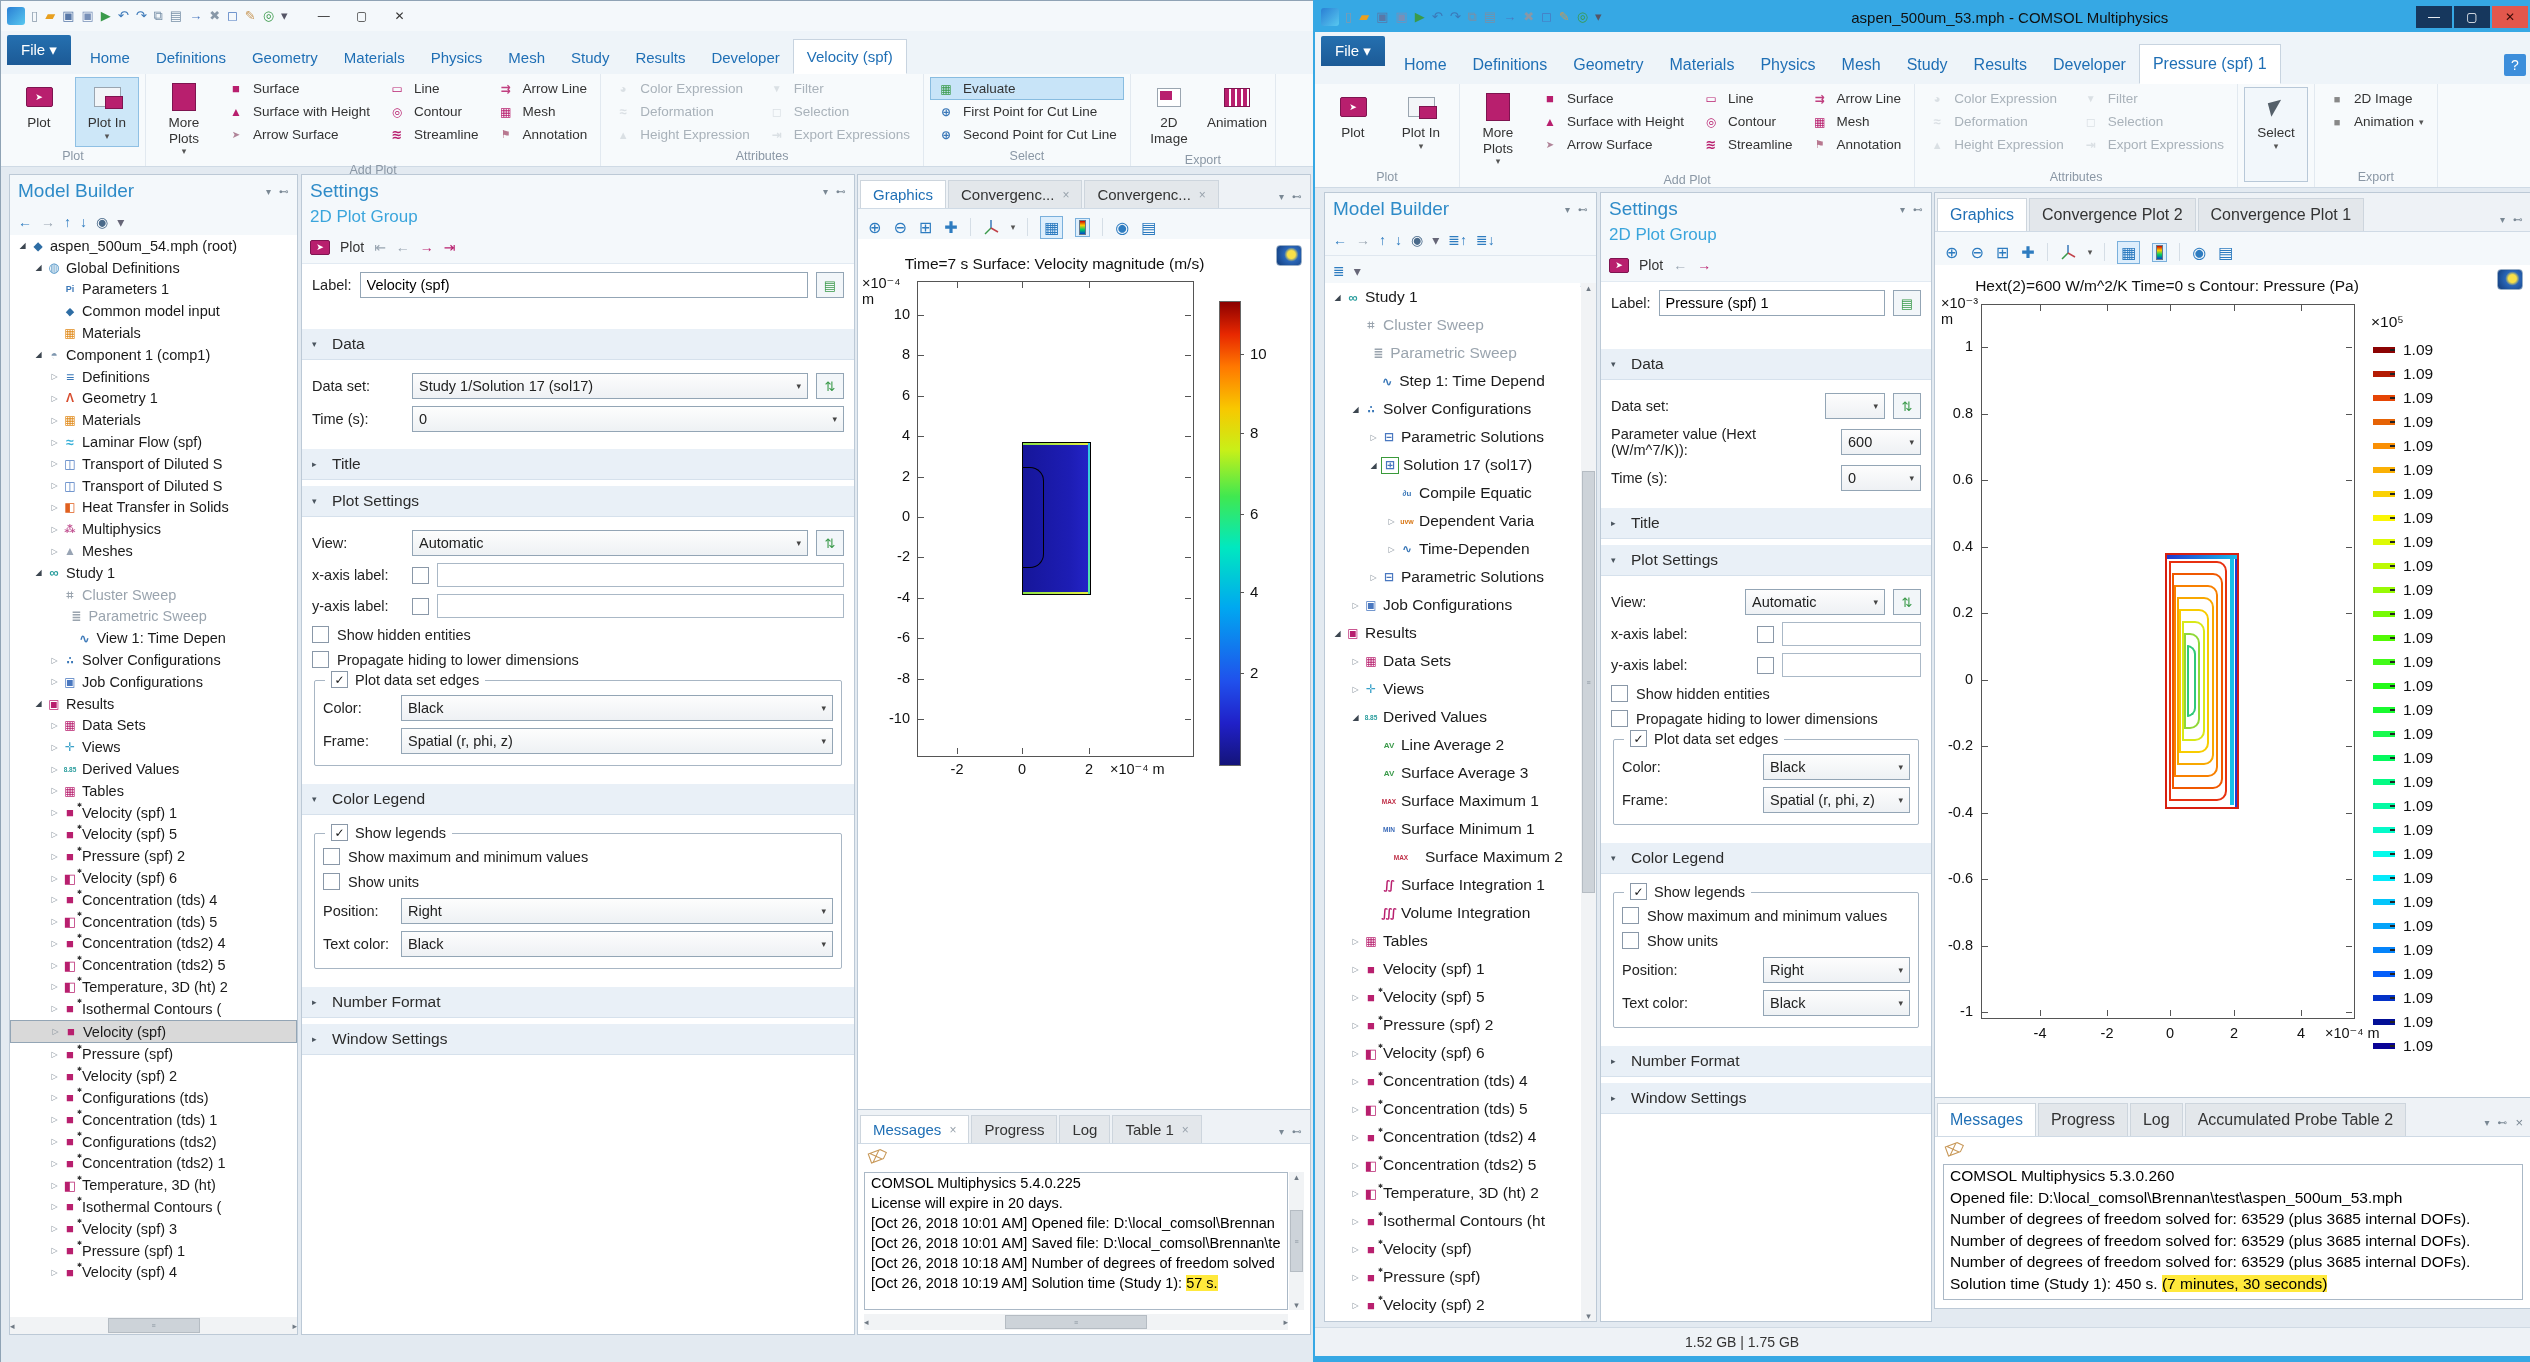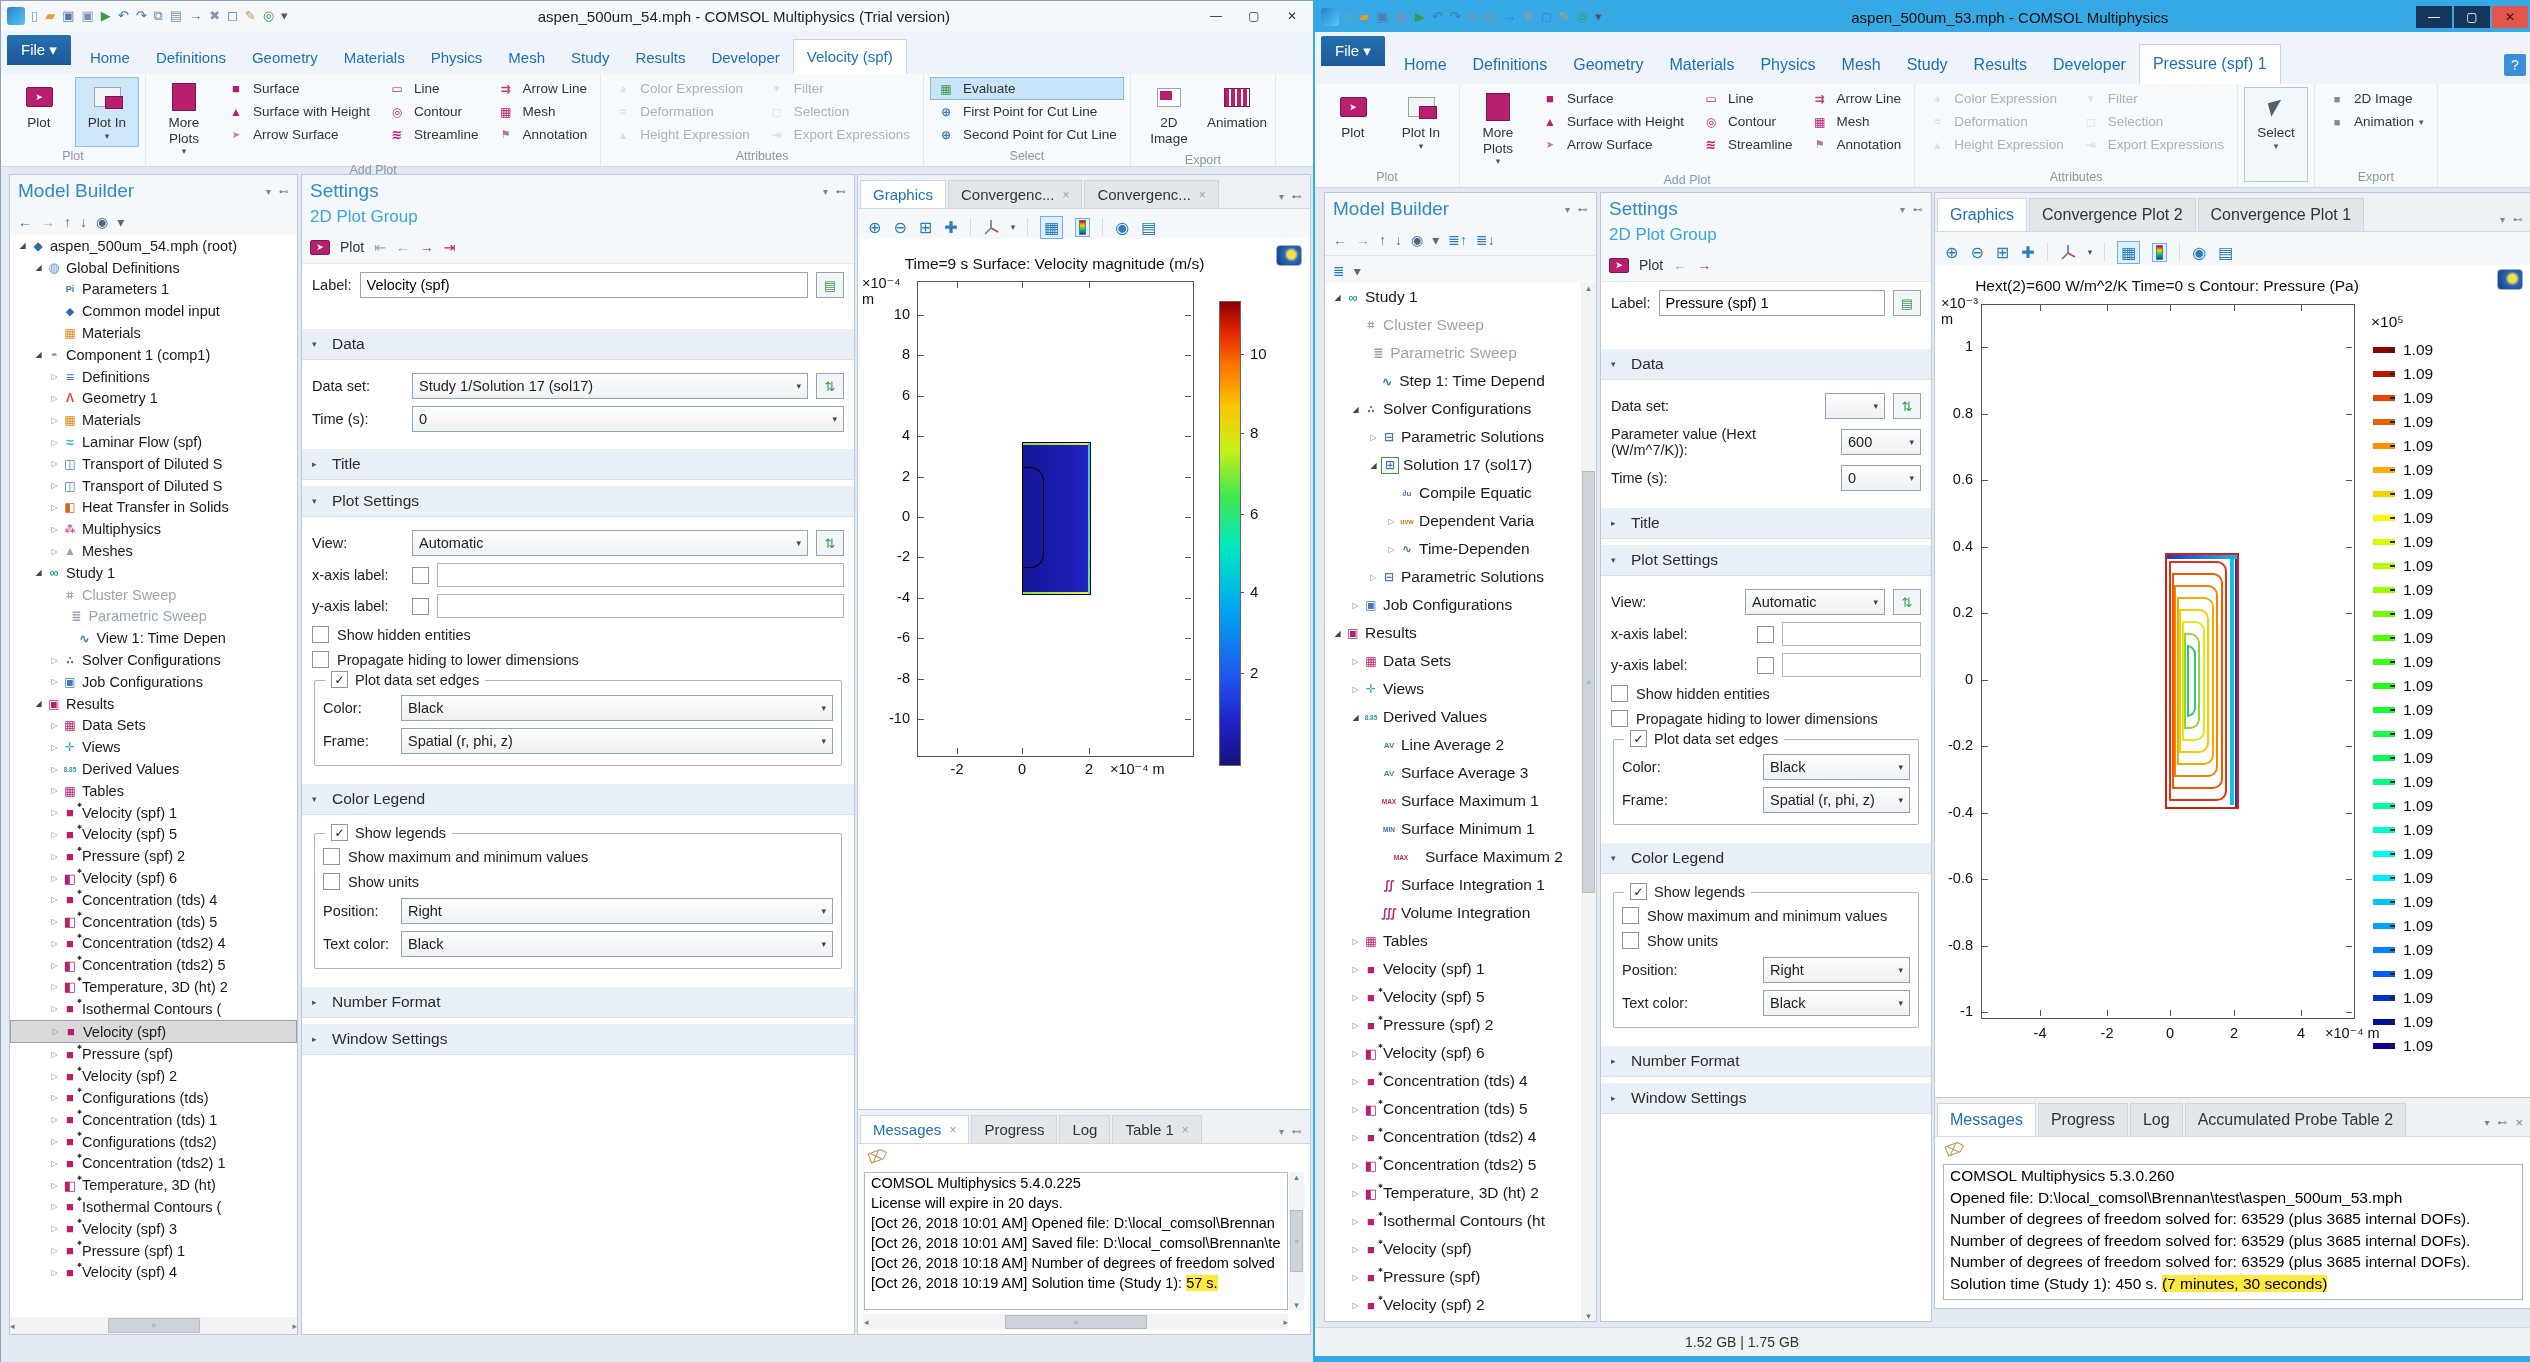--- a/index.html
+++ b/index.html
@@ -173,21 +173,20 @@
           <span class="qi" style="color: rgb(59, 120, 184);">↷</span>
           <span class="qi" style="color: rgb(120, 144, 168);">⧉</span>
           <span class="qi" style="color: rgb(120, 144, 168);">▤</span>
           <span class="qi" style="color: rgb(74, 120, 192);">→</span>
           <span class="qi" style="color: rgb(136, 152, 168);">✖</span>
           <span class="qi" style="color: rgb(74, 120, 192);">◻</span>
           <span class="qi" style="color: rgb(200, 152, 88);">✎</span>
           <span class="qi" style="color: rgb(58, 154, 74);">◎</span>
           <span class="qi" style="color: rgb(85, 85, 102);">▾</span>
         </span>
-      <span class="tb-title">aspen_500um_54.mph - COMSOL Multiphysics (Trial version)</span>
       <span class="winbtns">
           <span class="wbtn">—</span>
           <span class="wbtn">▢</span>
           <span class="wbtn close">✕</span>
         </span>
     </div>
     <div class="tabsrow">
       <span class="filebtn"><span>File</span> ▾</span>
       <span style="display:flex;align-items:flex-end;">
           <span class="rtab">Home</span>
@@ -793,21 +792,21 @@
           <span class="gsep"></span>
           <span class="gi box">▦</span>
           <span class="gi box" style="background: linear-gradient(rgb(221, 238, 252), rgb(221, 238, 252));">
             <span style="display:inline-block;width:5px;height:13px;background:linear-gradient(#c00,#fc0,#0c6,#04c);border:1px solid #678;"></span>
           </span>
           <span class="gsep"></span>
           <span class="gi">◉</span>
           <span class="gi">▤</span>
         </div>
       <div class="plotarea" style="top:64px;">
-          <div class="ptitle2" style="left: 196.5px; top: 16px;">Time=9 s  Surface: Velocity magnitude (m/s)</div>
+          <div class="ptitle2" style="left: 196.5px; top: 16px;">Time=7 s  Surface: Velocity magnitude (m/s)</div>
           <div class="axlabel" style="left: 4px; top: 36px;">
             <div>×10⁻⁴</div>
             <div>m</div>
           </div>
           <div class="frame" style="left: 59px; top: 42px; width: 275px; height: 474px;"></div>
           <div class="axlabel" style="left: 0px; top: 67px; width: 52px; text-align: right;">10</div>
           <div class="tick" style="left: 60px; top: 76px; width: 6px; height: 1px;"></div>
           <div class="tick" style="left: 327px; top: 76px; width: 6px; height: 1px;"></div>
           <div class="axlabel" style="left: 0px; top: 107.4px; width: 52px; text-align: right;">8</div>
           <div class="tick" style="left: 60px; top: 116.4px; width: 6px; height: 1px;"></div>

